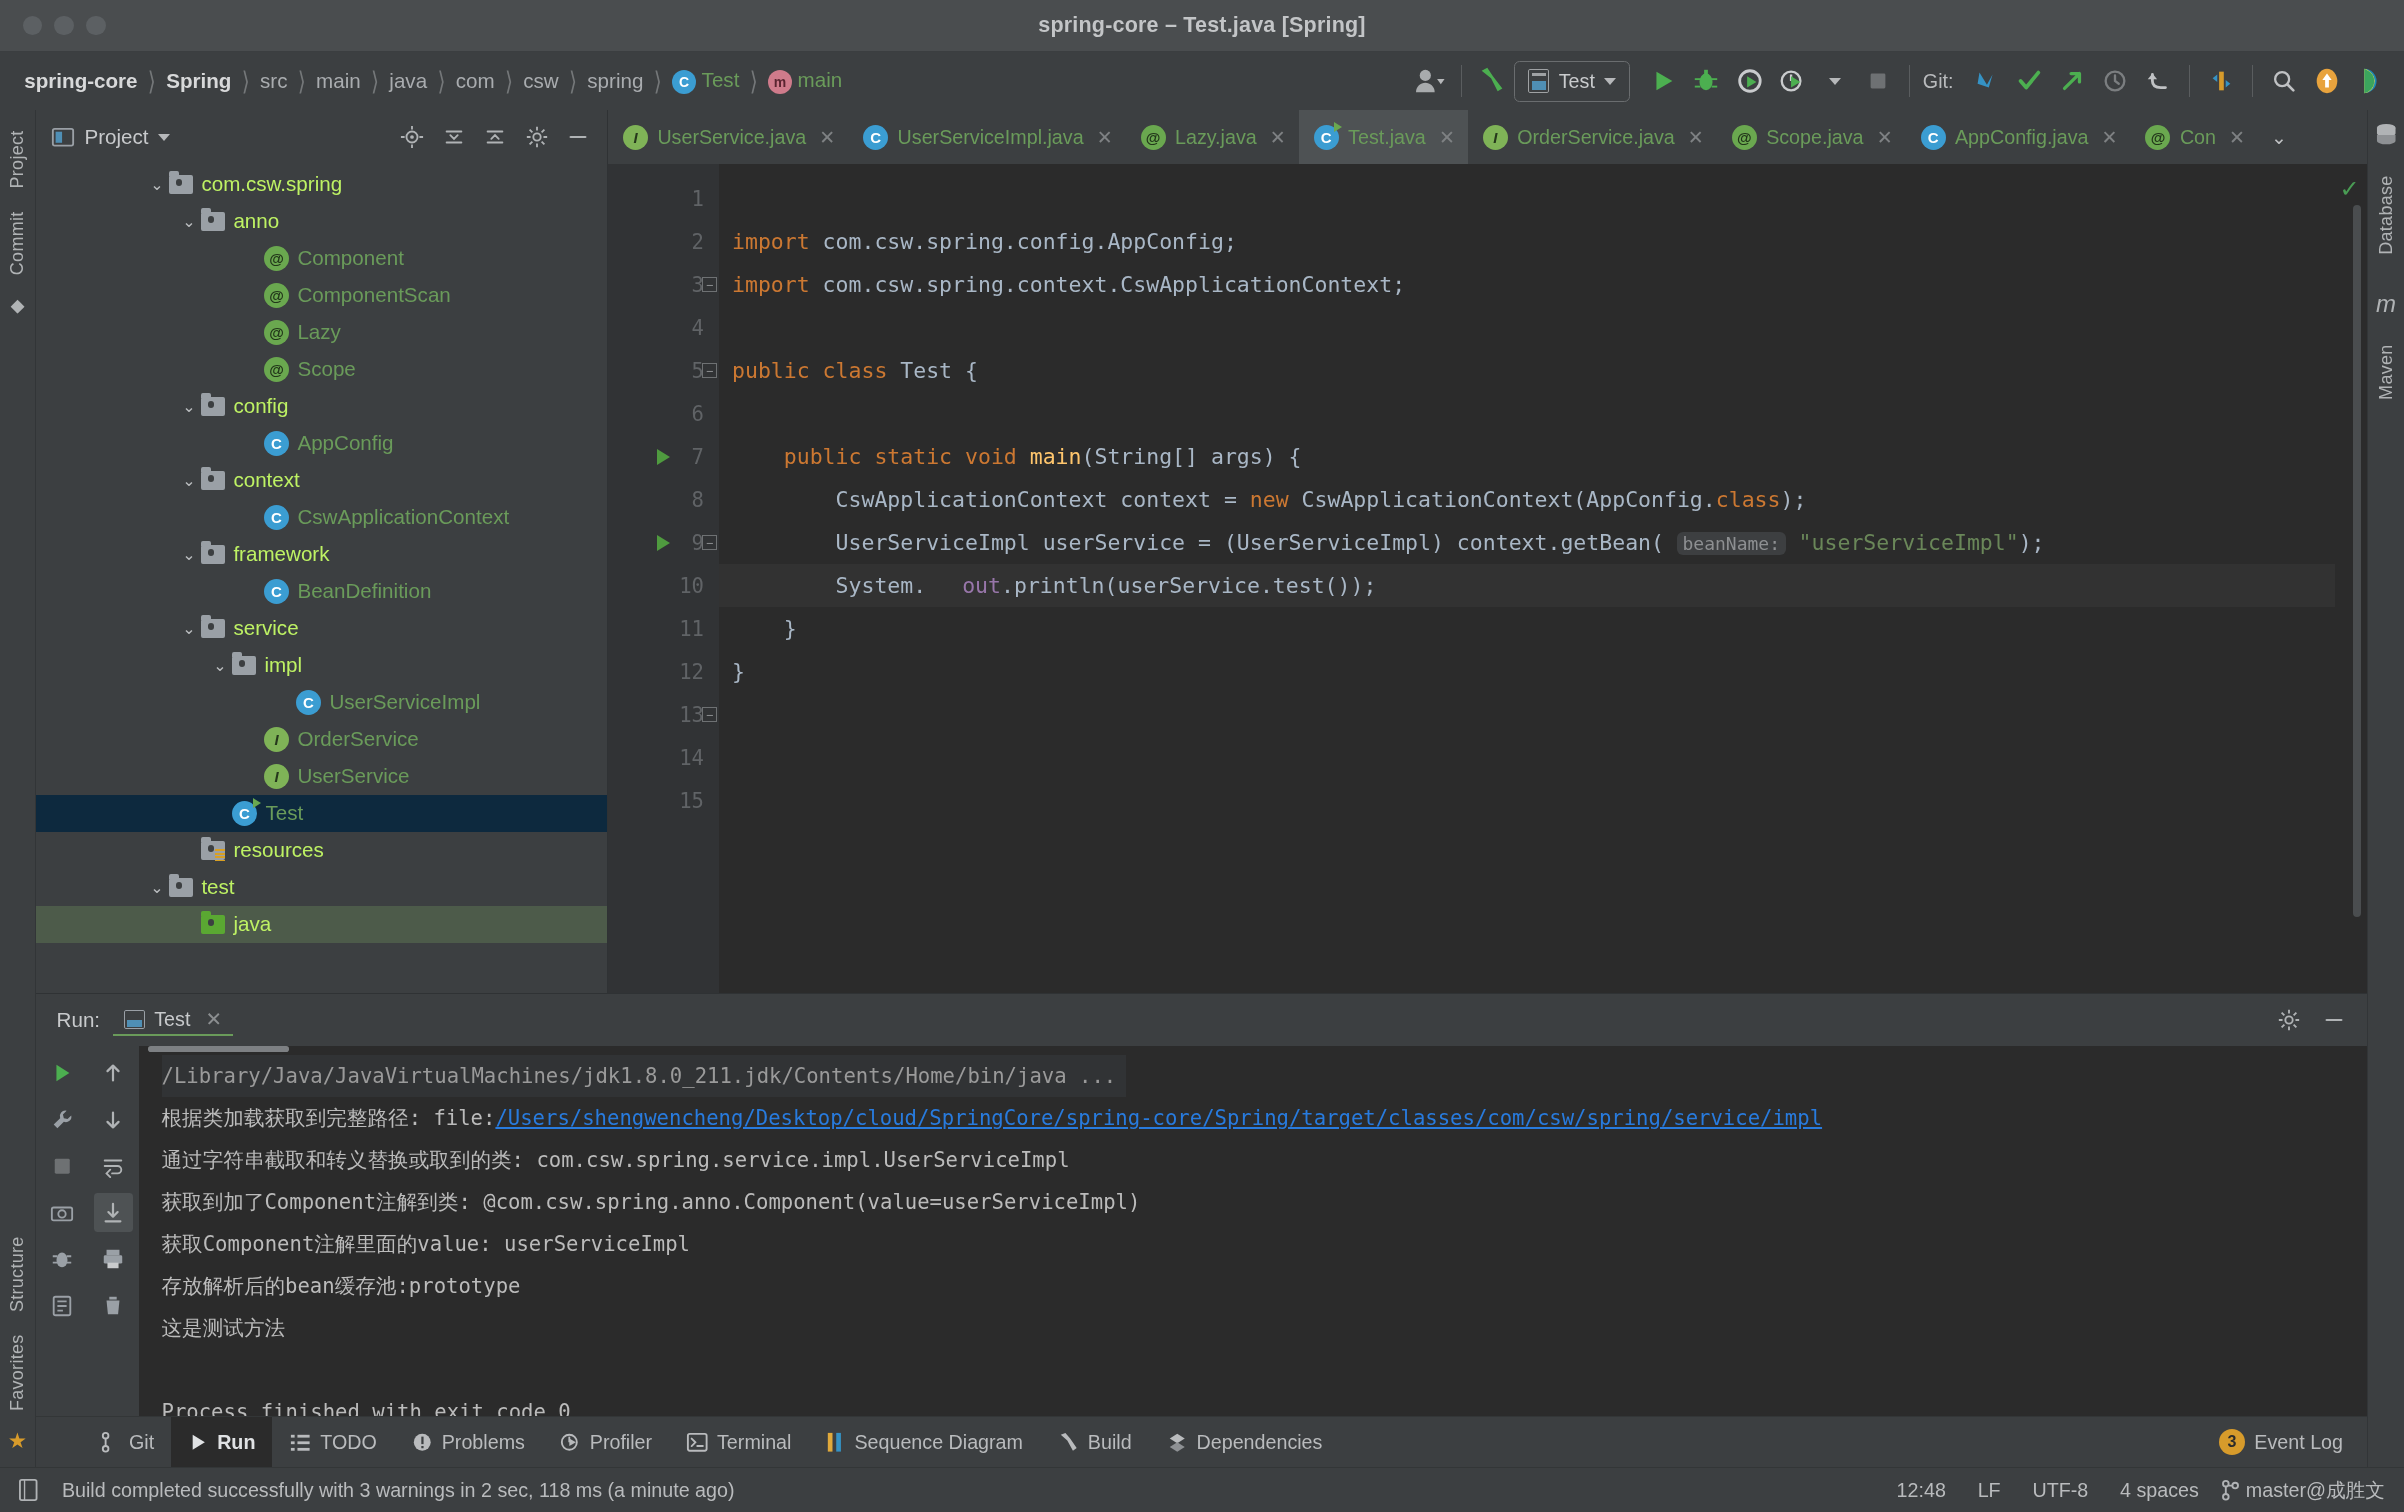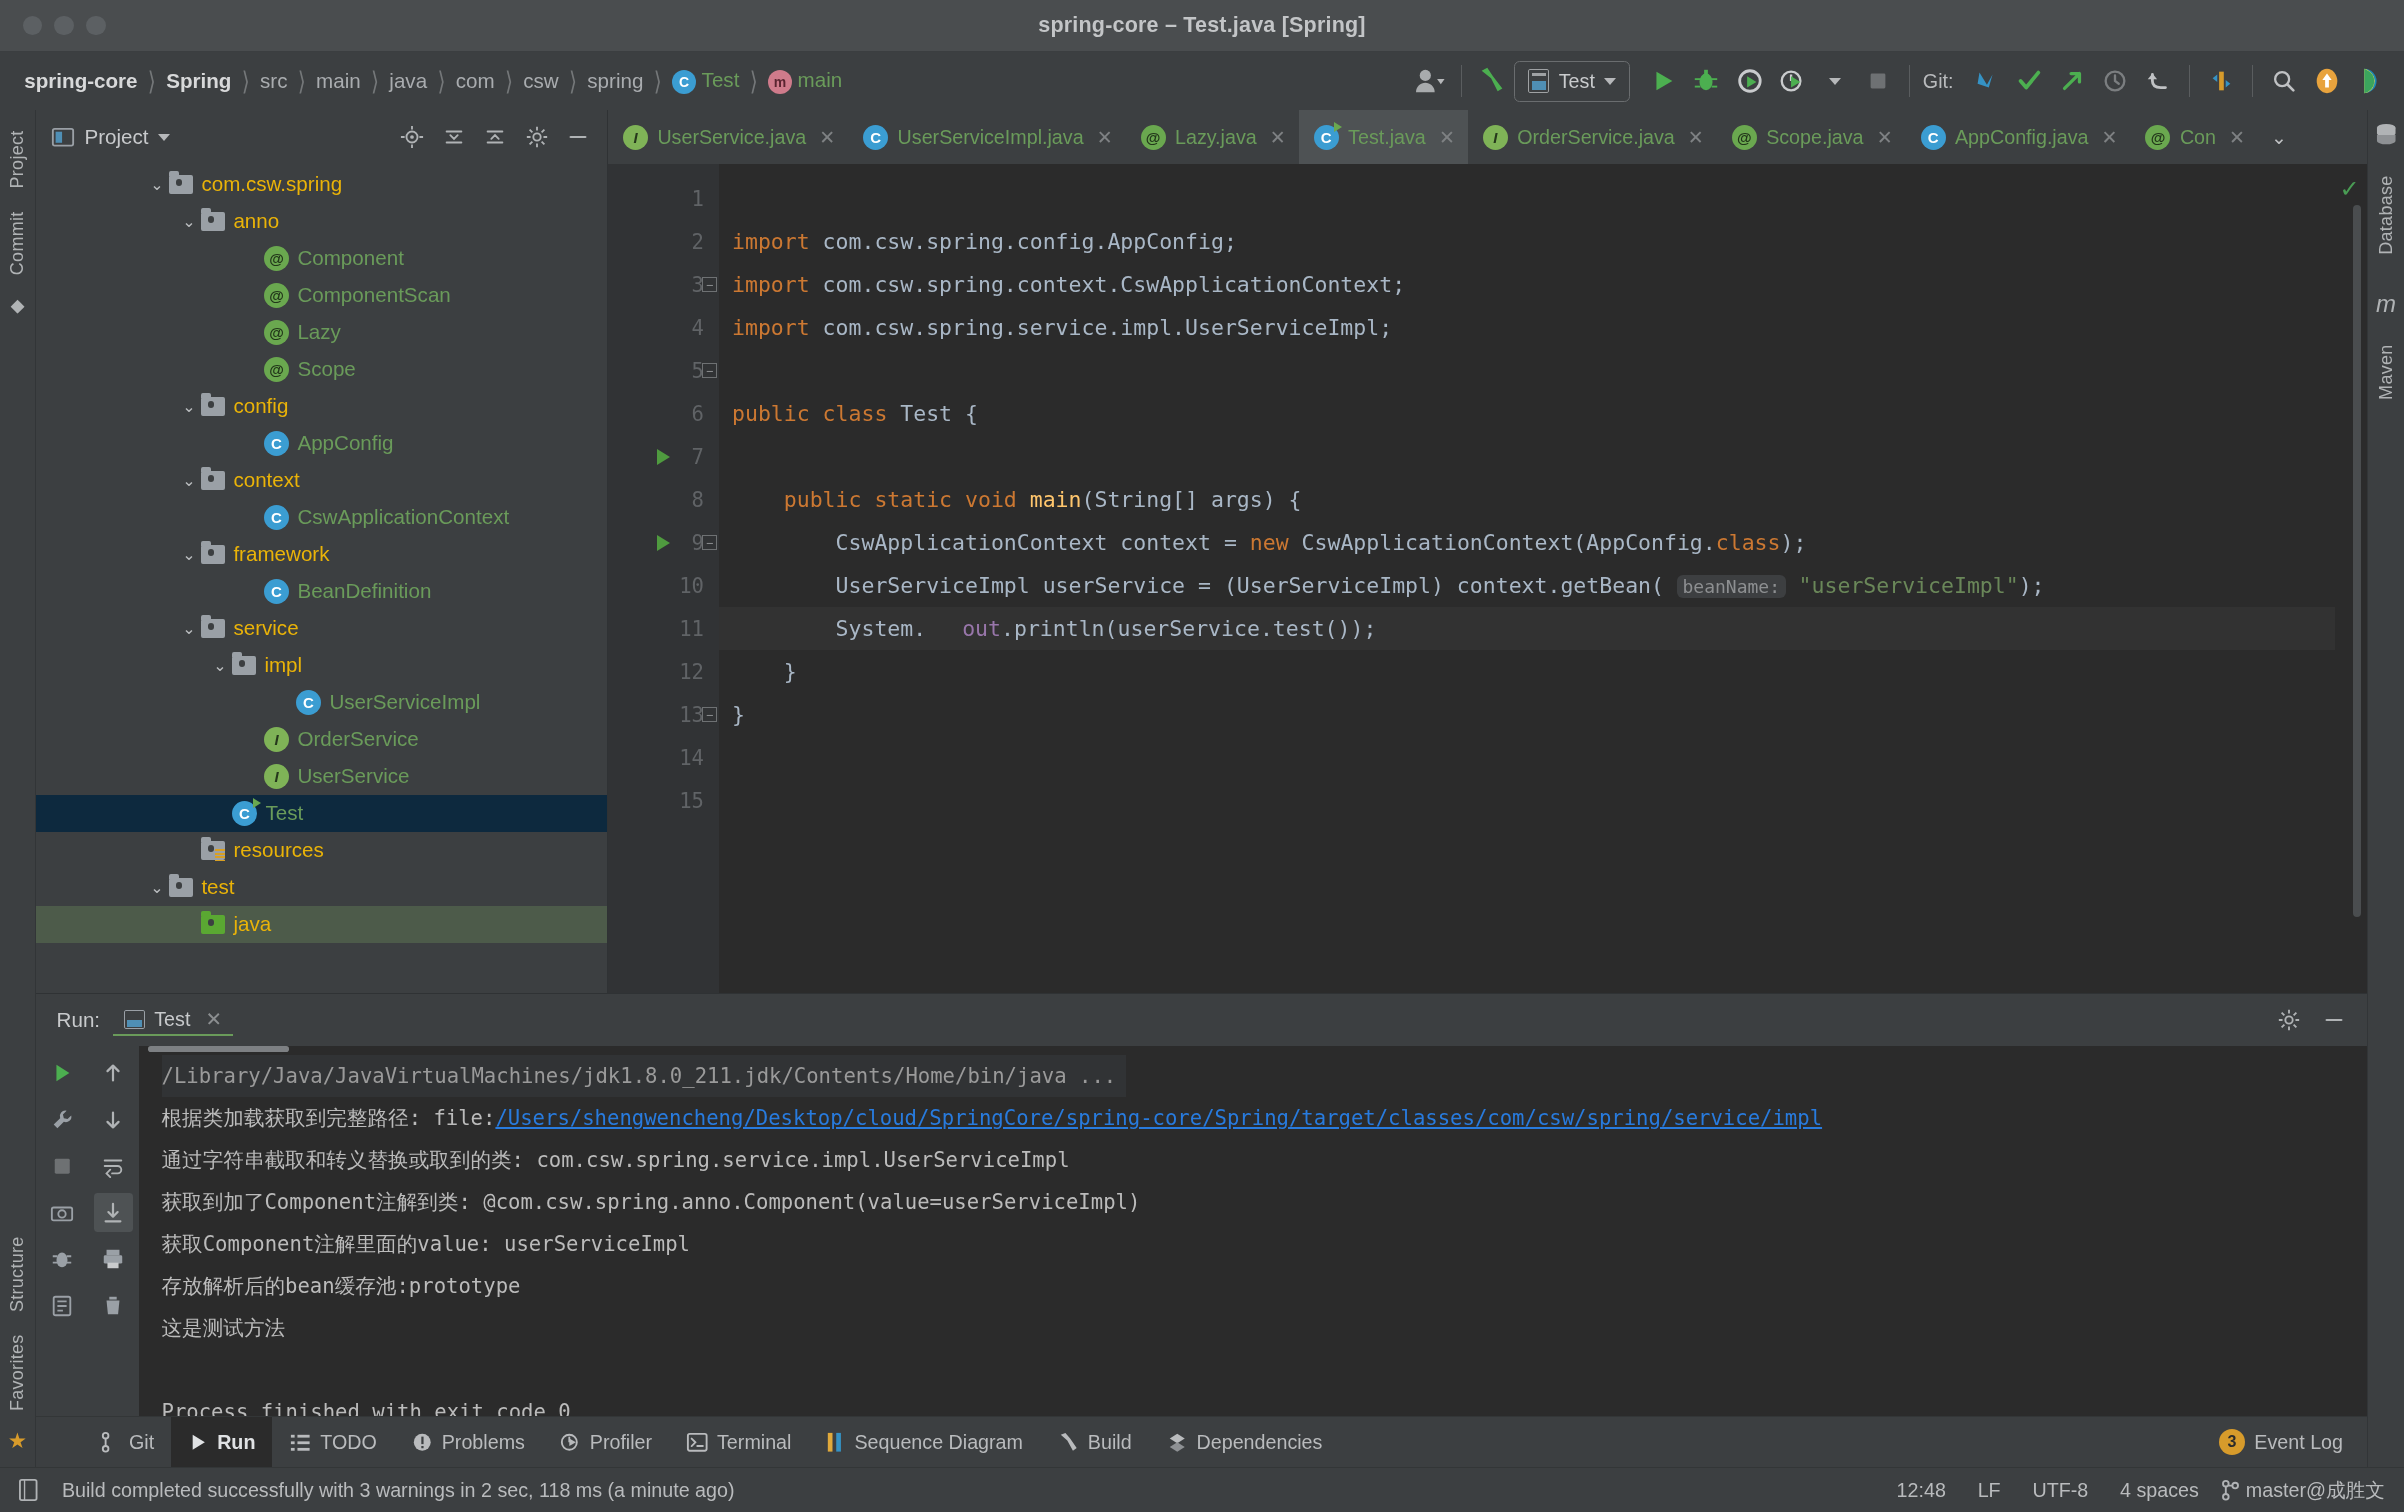--- a/index.html
+++ b/index.html
@@ -175,21 +175,21 @@
   }
   .cico.at { background: #6aa84f; color: #22361a; }
   .cico.cls { background: #3b9dd2; color: #ffffff; }
   .cico.iface { background: #7fb357; color: #26381c; font-style: italic; }
   .cico.run::after {
     content:''; position:absolute; right:-3.7px; top:-2.8px;
     width:0;height:0;border-left:8.4px solid #6aa84f;
     border-top:5.6px solid transparent;border-bottom:5.6px solid transparent;
   }
   .tlabel.green { color: #6a9b5a; }
-  .tlabel.white { color: #eab308; }
+  .tlabel.white { color: #bef264; }
 
   
   .editor { flex: 1 1 auto; display: flex; flex-direction: column; min-width: 0; background: #2b2b2b; }
   .tabs {
     height: 54px; flex: 0 0 54px; background: #3c3f41;
     display: flex; align-items: stretch; overflow: hidden;
   }
   .tab {
     display: flex; align-items: center; gap: 9.4px;
     padding: 0 13px 0 15px; font-size: 19.7px; color: #6a9b5a;
@@ -771,21 +771,20 @@
                   <span>14</span>
                 </div>
                 <div class="gline">
                   <span>15</span>
                 </div>
               </div>
             <div class="code" id="code-root">
                 <div class="cline">&nbsp;</div>
                 <div class="cline"><span class="kw">import </span><span>com.csw.spring.config.AppConfig;</span></div>
                 <div class="cline"><span class="kw">import </span><span>com.csw.spring.context.CswApplicationContext;</span></div>
-                <div class="cline"><span class="kw">import </span><span>com.csw.spring.service.impl.UserServiceImpl;</span></div>
                 <div class="cline">&nbsp;</div>
                 <div class="cline"><span class="kw">public class </span><span>Test {</span></div>
                 <div class="cline">&nbsp;</div>
                 <div class="cline"><span class="kw">    public static void </span><span class="mtd">main</span><span>(String[] args) {</span></div>
                 <div class="cline"><span>        CswApplicationContext context = </span><span class="kw">new </span><span>CswApplicationContext(AppConfig.</span><span class="kw">class</span><span>);</span></div>
                 <div class="cline"><span>        UserServiceImpl userService = (UserServiceImpl) context.getBean( </span><span class="hint">beanName:</span><span> </span><span class="str">"userServiceImpl"</span><span>);</span></div>
                 <div class="cline cur"><span>        System.</span><span class="fld">out</span><span>.println(userService.test());</span></div>
                 <div class="cline"><span>    }</span></div>
                 <div class="cline"><span>}</span></div>
                 <div class="cline">&nbsp;</div>

